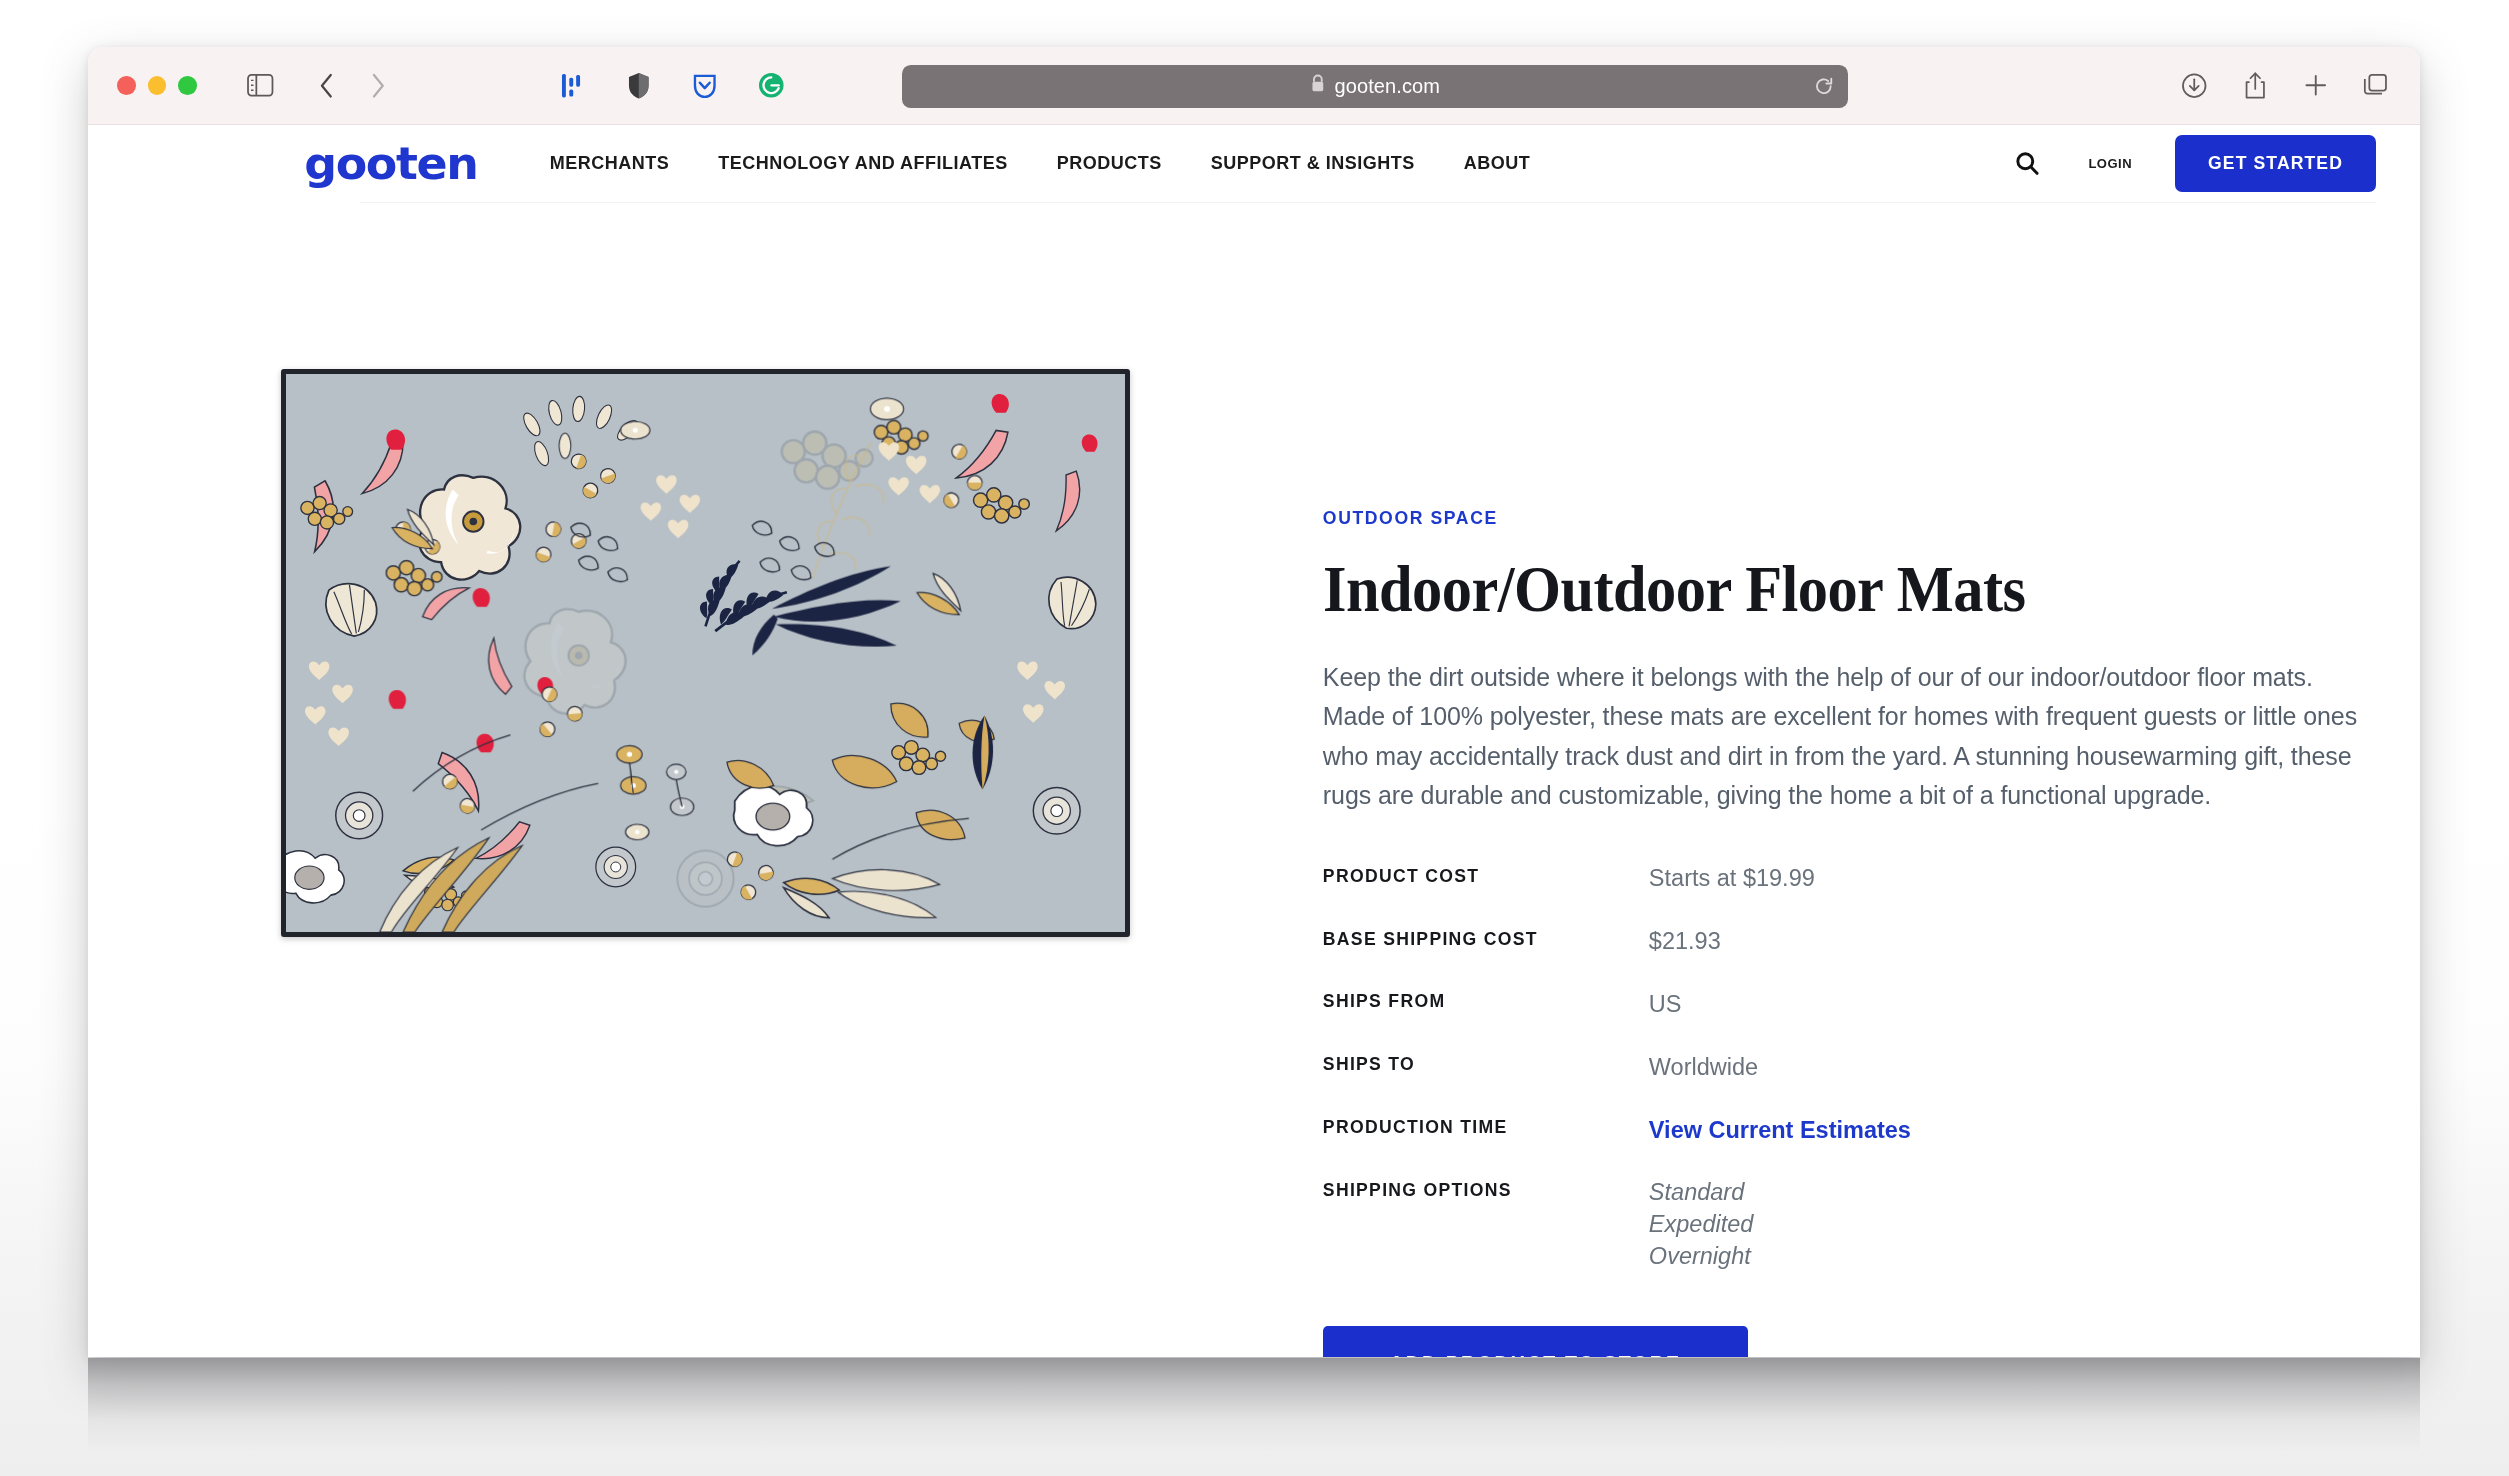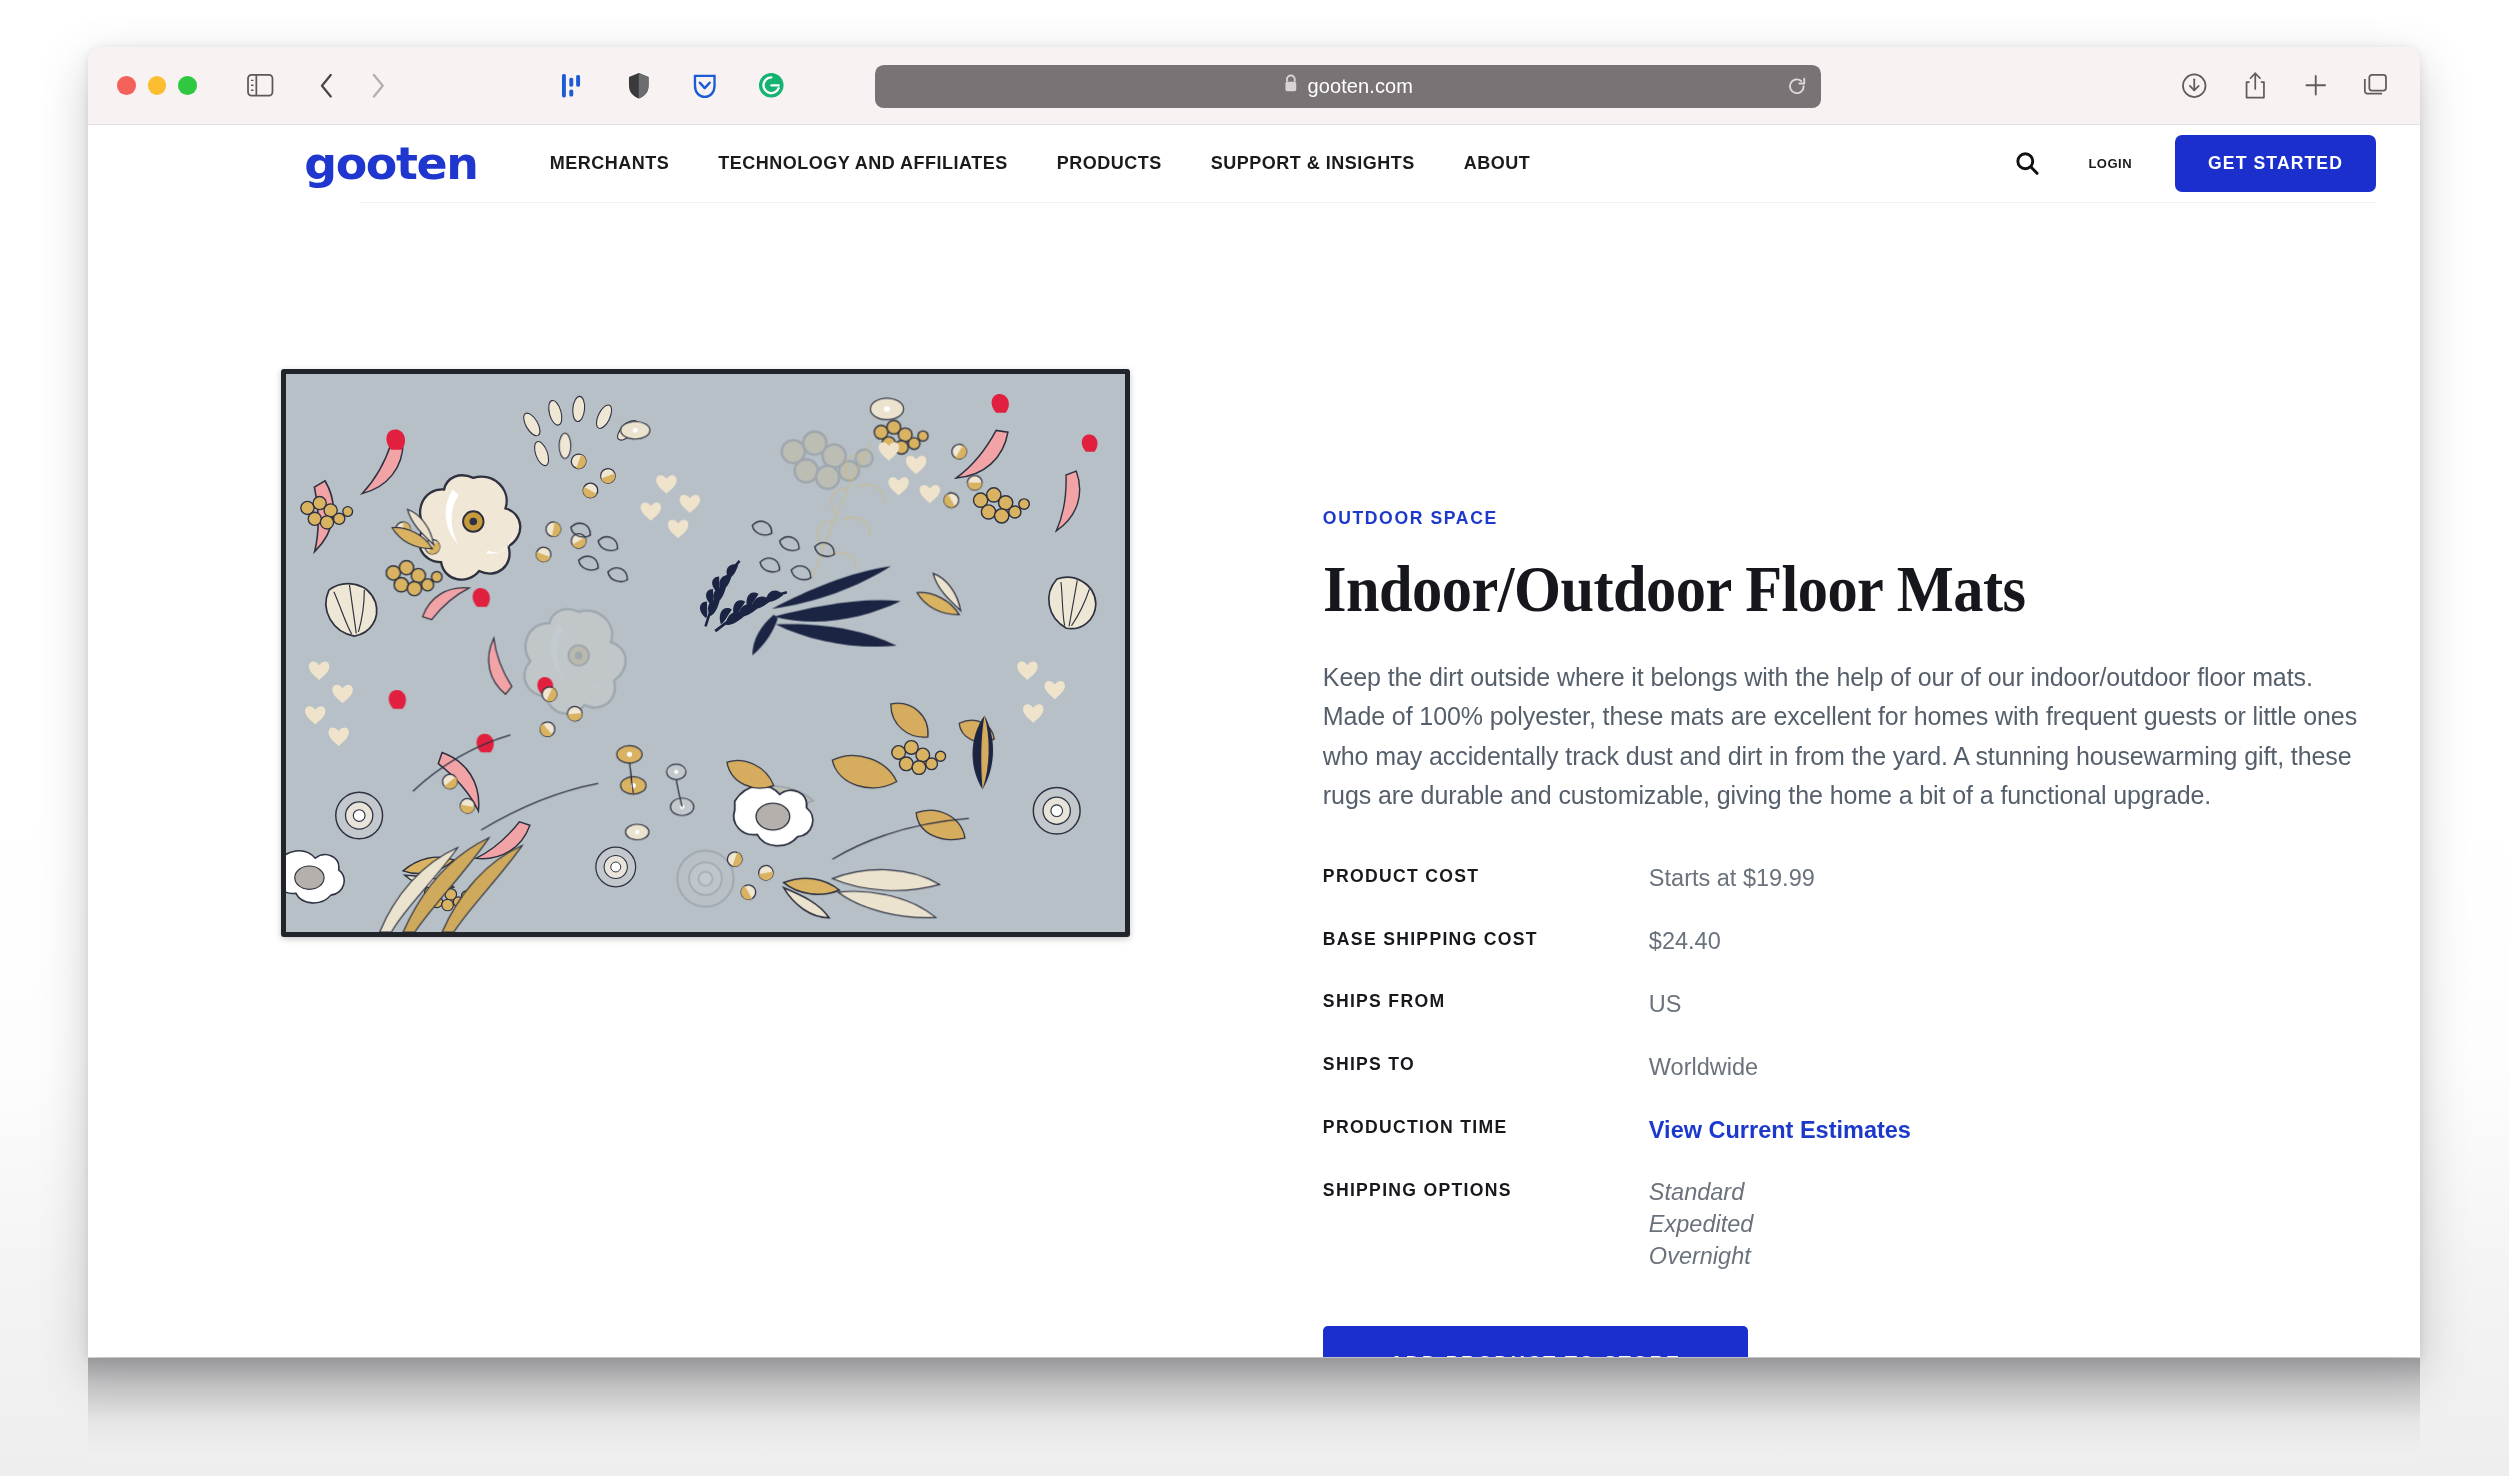--- a/index.html
+++ b/index.html
@@ -54,21 +54,21 @@
     color: #5e585a;
   }
   #sidebar-btn { margin-left: 41px; }
   #nav-back { margin-left: 21.6px; }
   #nav-forward { margin-left: 5.9px; }
 
   #ext-icons { display: flex; align-items: center; gap: 21.6px; margin-left: 149px; }
 
   #address-bar {
     position: absolute;
-    left: 787px; top: 17.6px;
+    left: 814px; top: 17.6px;
     width: 946px; height: 43px;
     background: #7a7375;
     border-radius: 8.8px;
     display: flex; align-items: center; justify-content: center;
     gap: 8.8px;
   }
   #address-text { color: #ffffff; font-size: 20px; letter-spacing: 0.1px; }
   #reload-btn {
     position: absolute; right: 9.8px; top: 50%; transform: translateY(-50%);
     width: 29px; height: 29px; display: flex; align-items: center; justify-content: center;
@@ -571,21 +571,21 @@
         <h1 id="product-title">Indoor/Outdoor Floor Mats</h1>
         <p id="product-desc">Keep the dirt outside where it belongs with the help of our of our indoor/outdoor floor mats. Made of 100% polyester, these mats are excellent for homes with frequent guests or little ones who may accidentally track dust and dirt in from the yard. A stunning housewarming gift, these rugs are durable and customizable, giving the home a bit of a functional upgrade.</p>
 
         <div id="spec-table">
           <div class="spec-row">
             <div class="spec-label">PRODUCT COST</div>
             <div class="spec-value">Starts at $19.99</div>
           </div>
           <div class="spec-row">
             <div class="spec-label">BASE SHIPPING COST</div>
-            <div class="spec-value">$24.40</div>
+            <div class="spec-value">$21.93</div>
           </div>
           <div class="spec-row">
             <div class="spec-label">SHIPS FROM</div>
             <div class="spec-value">US</div>
           </div>
           <div class="spec-row">
             <div class="spec-label">SHIPS TO</div>
             <div class="spec-value">Worldwide</div>
           </div>
           <div class="spec-row">

